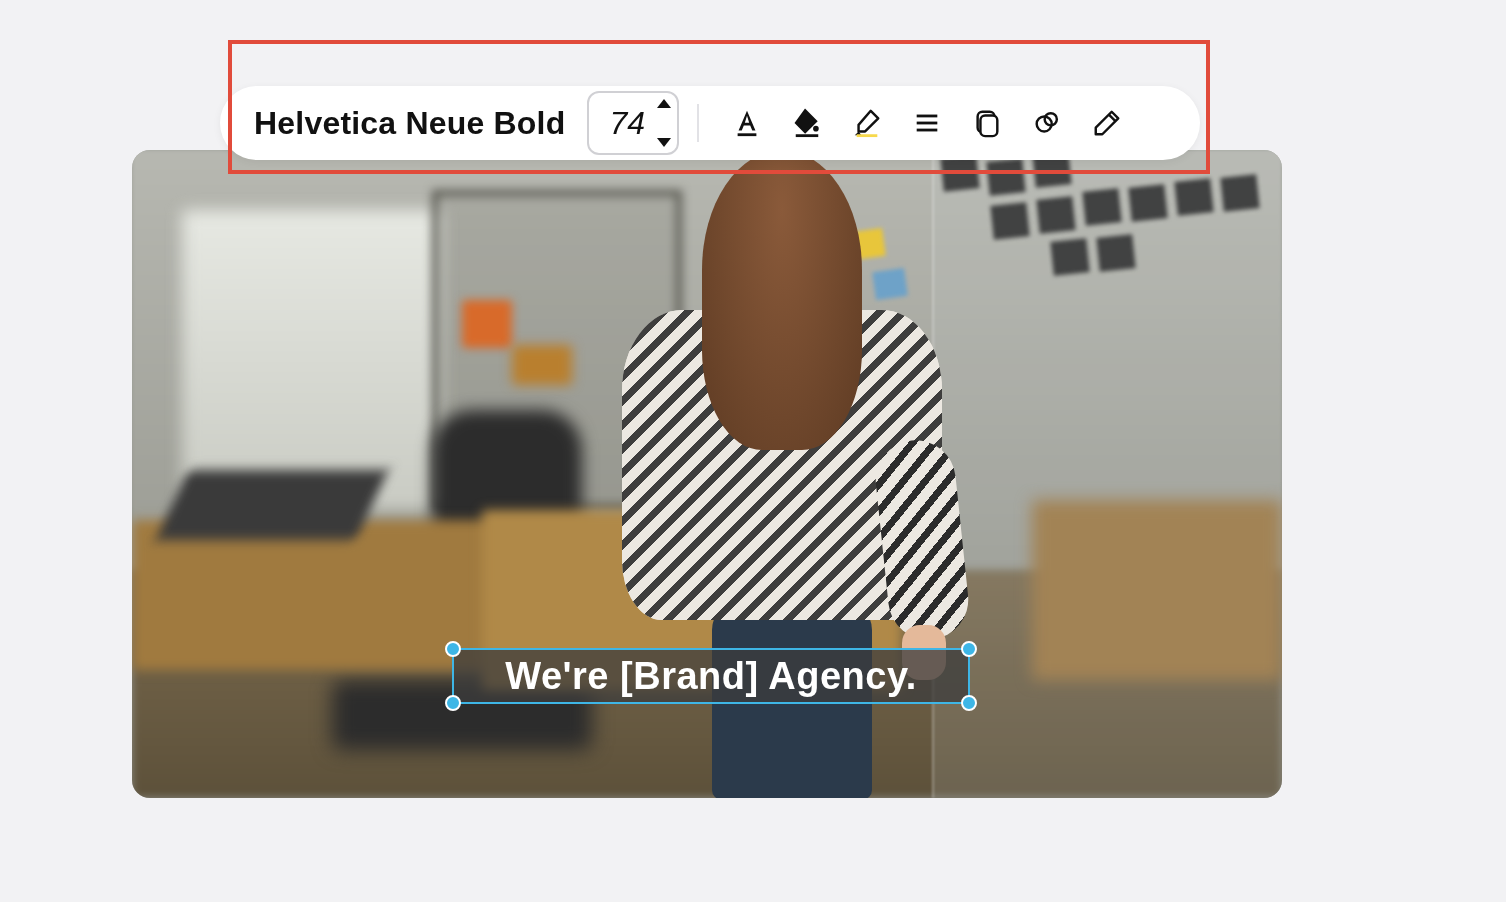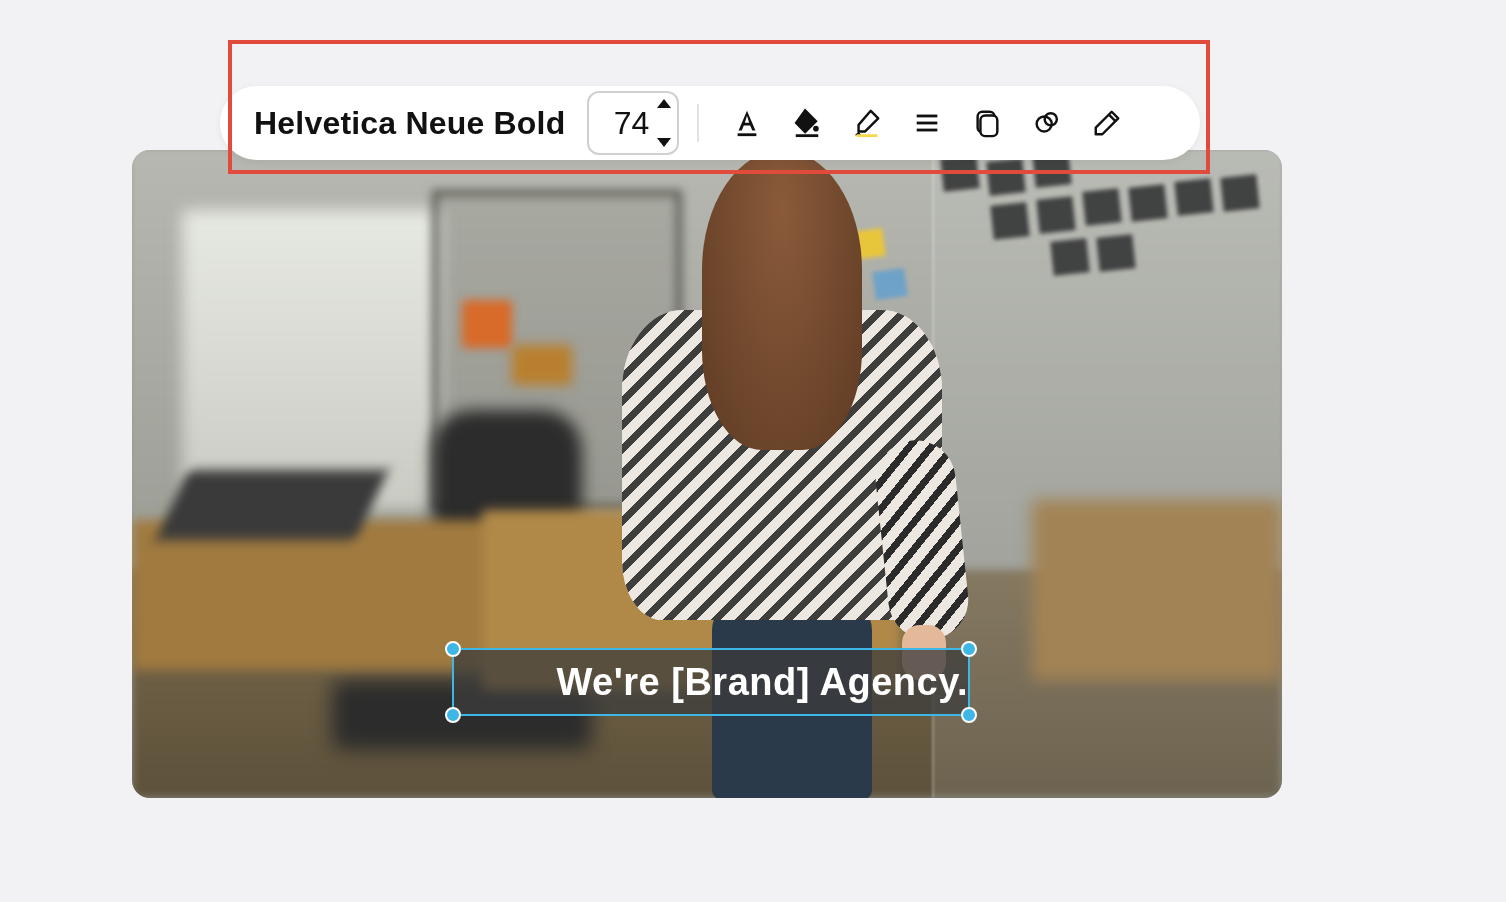--- a/index.html
+++ b/index.html
@@ -55,24 +55,24 @@
     margin-top: 2px;
     margin-bottom: 2px;
     padding-left: 20px;
     padding-right: 6px;
   }
   .font-size-value {
     font-size: 32px;
     font-weight: 500;
     color: #111;
     width: 44px;
-    text-align: center;
     border: none;
     background: transparent;
     outline: none;
+    font-style: italic;
   }
   .font-size-steppers {
     display: flex;
     flex-direction: column;
     margin-left: 4px;
     height: 48px;
     justify-content: space-between;
   }
   .stepper {
     width: 0;
@@ -145,26 +145,26 @@
   .stripes{position:absolute;left:40px;top:170px;width:320px;height:310px; background:repeating-linear-gradient(135deg,#ece8e1 0 10px,#2b2b2b 10px 17px); border-radius:60px 60px 40px 40px / 80px 80px 60px 60px; opacity:0.9;}
   .arm{position:absolute;left:300px;top:300px;width:80px;height:200px;background:repeating-linear-gradient(135deg,#ece8e1 0 10px,#2b2b2b 10px 17px);border-radius:40px; transform:rotate(-6deg);}
   .hand{position:absolute;left:320px;top:485px;width:44px;height:55px;background:#e4b99a;border-radius:18px;}
   .jeans{position:absolute;left:130px;top:460px;width:160px;height:200px;background:#2b3a4b;border-radius:30px 30px 10px 10px;}
 
   .text-object {
     position:absolute;
     left:320px;
     top:498px;
     width:518px;
-    height:68px;
+    height:56px;
     background: rgba(60,60,60,0.75);
     border: 2px solid #3eb6e6;
     display:flex;
     align-items:center;
-    justify-content:flex-end;
+    justify-content:center;
   }
   .text-object .txt{
     font-weight:700;
     font-size:38px;
     color:#fff;
     white-space:nowrap;
     letter-spacing:0.5px;
   }
   .handle{
     position:absolute;

